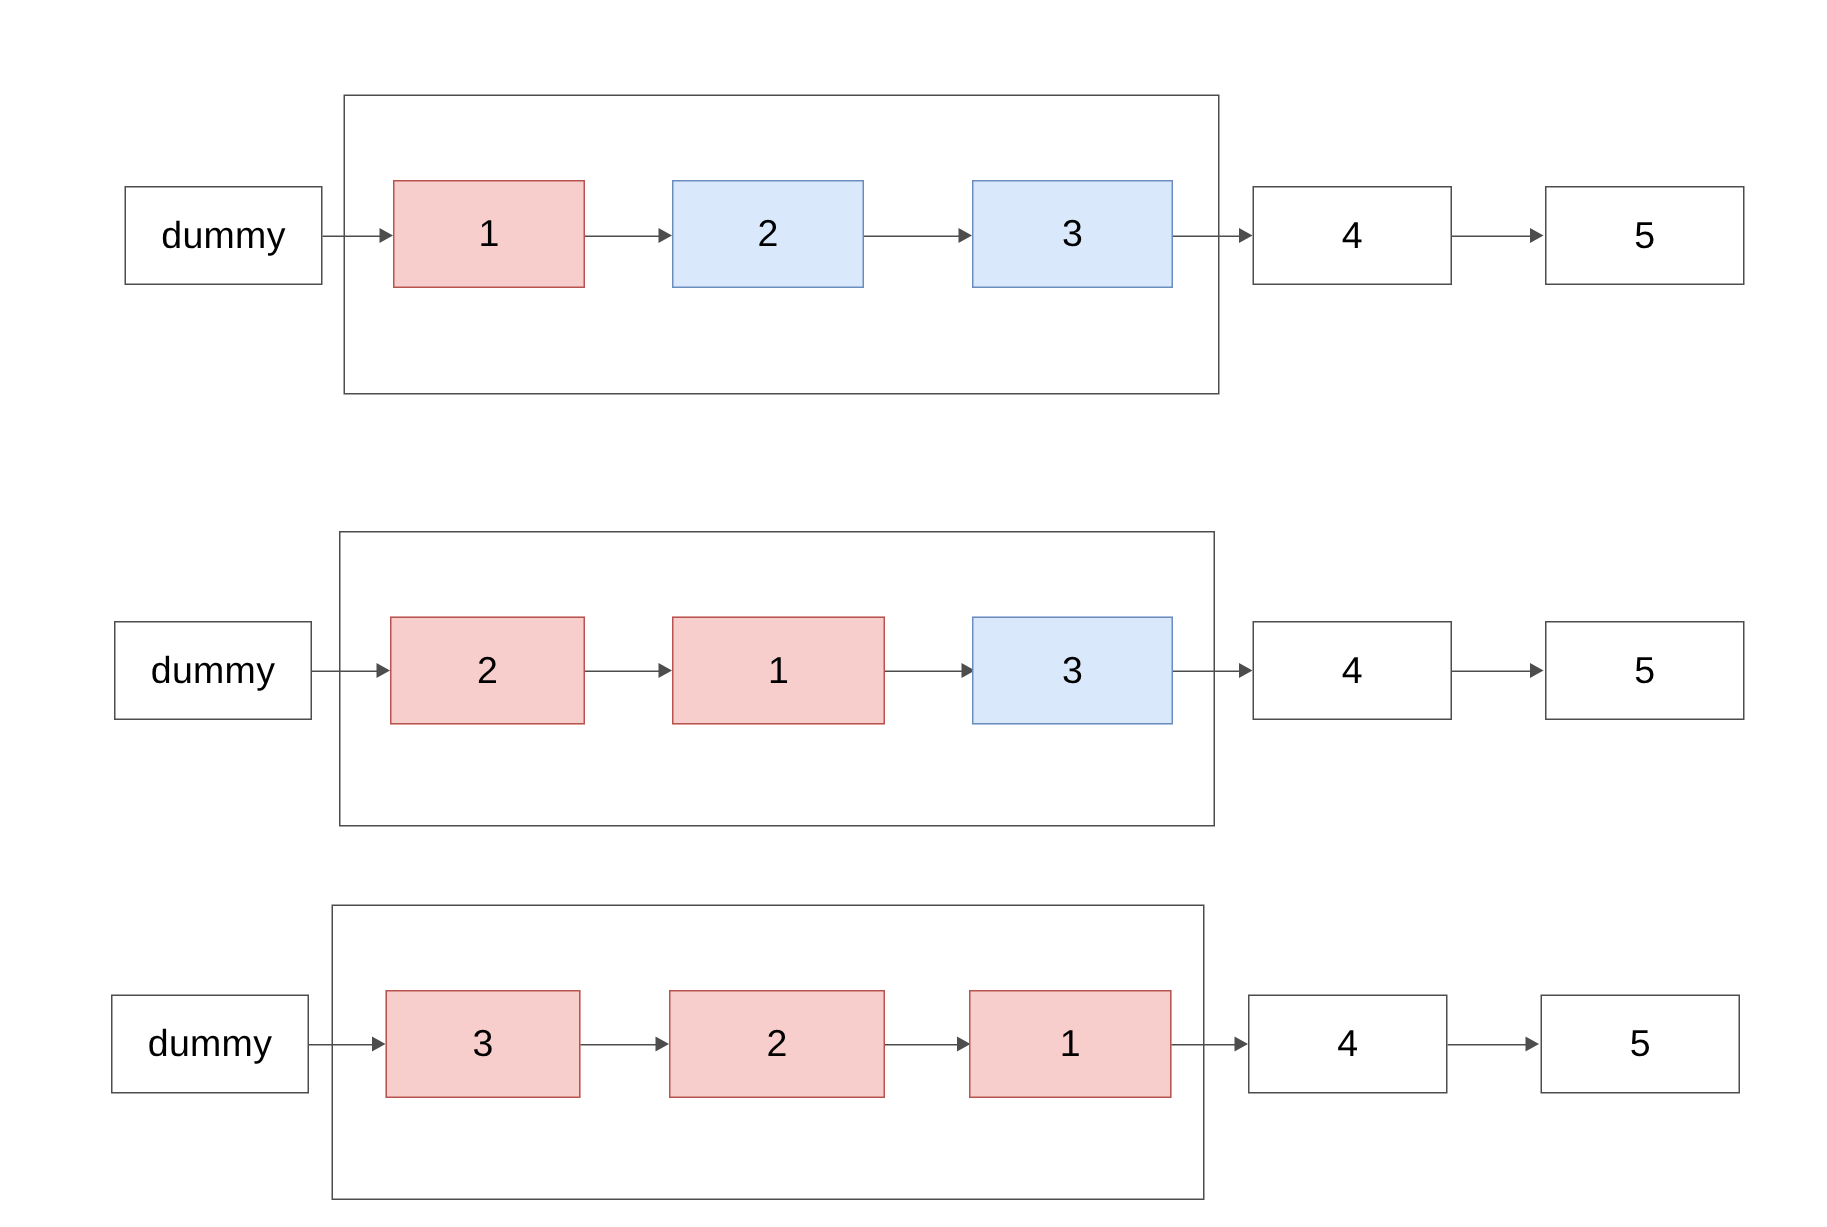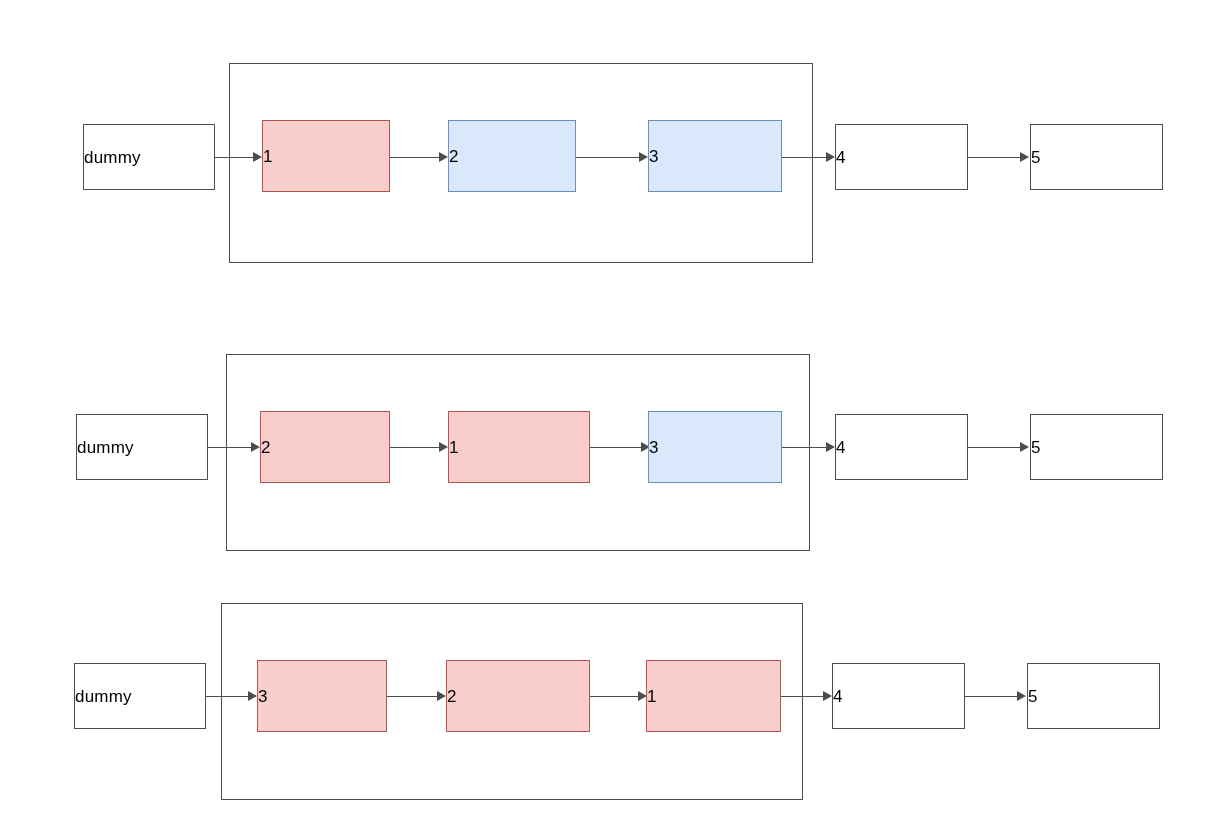--- a/index.html
+++ b/index.html
@@ -18,22 +18,22 @@
     width: 1218px;
     height: 818px;
   }
 
   
   .node {
     position: absolute;
     box-sizing: border-box;
     display: flex;
     align-items: center;
-    justify-content: flex-start;
-    font-size: 17px;
+    justify-content: center;
+    font-size: 25px;
     line-height: 1;
     color: #000000;
     letter-spacing: 0.2px;
     white-space: nowrap;
   }
 
   .node.plain {
     background: #ffffff;
     border: 1.6px solid #4d4d4d;
   }

